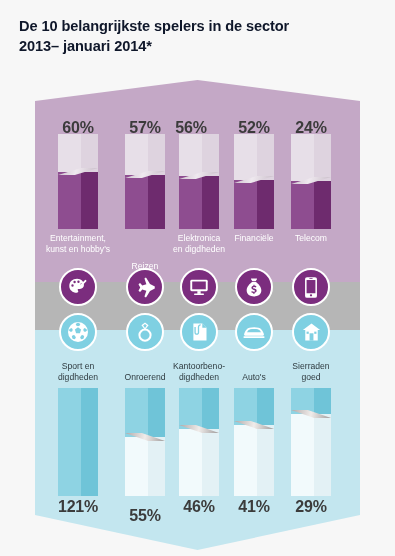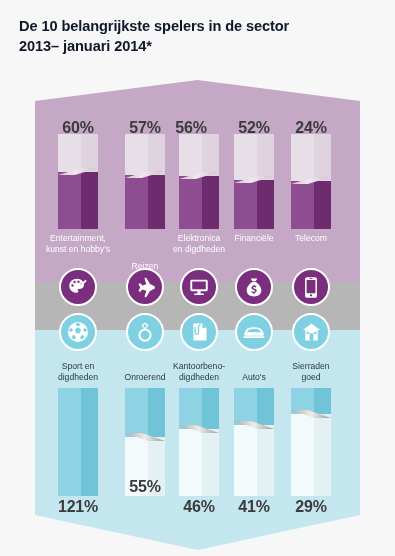--- a/index.html
+++ b/index.html
@@ -243,21 +243,21 @@
         <div class="body" style="height: 49px; top: 0px; bottom: auto;">
           <div class="face-l fill-l"></div>
           <div class="face-r fill-r"></div>
         </div>
         <div class="body" style="height: 59px; top: 49px; bottom: auto;">
           <div class="face-l empty-l"></div>
           <div class="face-r empty-r"></div>
         </div>
         <div class="cap" style="top: 45px;"></div>
       </div>
-      <div class="val" style="left: 115px; top: 478px; width: 60px; text-align: center;">55%</div>
+      <div class="val" style="left: 115px; top: 507px; width: 60px; text-align: center;">55%</div>
       <div class="cat cat-bot" style="left: 103px; top: 371.5px; width: 84px;">
         <div>Onroerend</div>
       </div>
       <div class="icon-wrap icon-bot" style="left: 126px; top: 313px;">
         <svg width="22" height="24" viewBox="0 0 24 24">
           <circle cx="12" cy="15.4" r="6.1" fill="none" stroke="#fff" stroke-width="2.2"></circle>
           <path fill="#fff" d="M12 1.6l3.9 3-3.9 5-3.9-5 3.9-3z"></path>
           <path fill="#7fd0e2" d="M12 3.4l2 1.6-2 2.6-2-2.6 2-1.6z"></path>
         </svg>
       </div>

